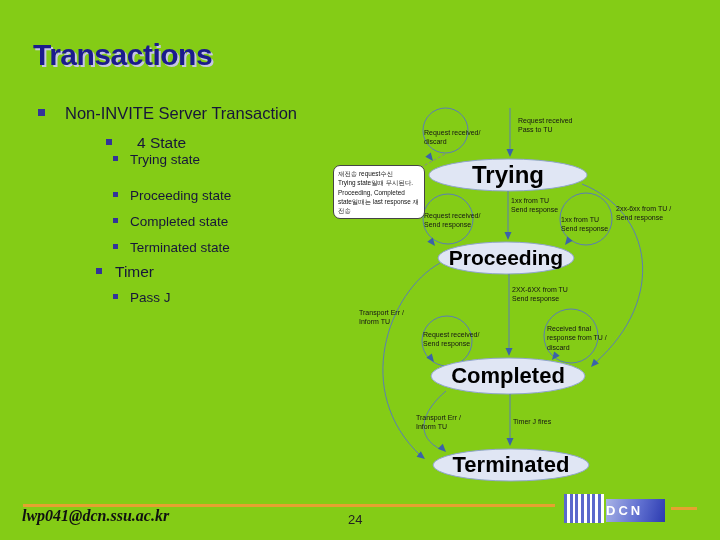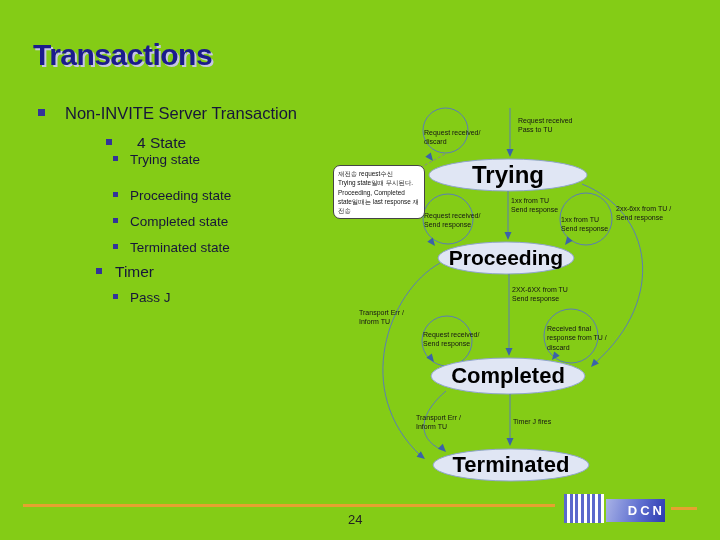--- a/index.html
+++ b/index.html
@@ -28,21 +28,21 @@
   
   .rule{position:absolute;left:23px;top:504px;width:532px;height:3px;background:#e5a230;}
   .rule-end{position:absolute;left:671px;top:507px;width:26px;height:3px;background:#e5a230;}
   .email{position:absolute;left:22px;top:507px;font-family:"Liberation Serif",serif;
          font-style:italic;font-weight:700;font-size:16px;color:#111;}
   .pagenum{position:absolute;left:348px;top:512px;font-size:13px;color:#222;}
   .stripes{position:absolute;left:564px;top:494px;width:40px;height:29px;
            background:repeating-linear-gradient(90deg,#5a68cc 0 3px,#ffffff 3px 5.7px);}
   .logobox{position:absolute;left:606px;top:499px;width:59px;height:23px;
            background:linear-gradient(105deg,#a9b3e6 0%,#5f6fd0 55%,#2b3ab0 100%);
-           display:flex;align-items:center;justify-content:flex-end;
+           display:flex;align-items:center;justify-content:flex-start;
            color:#fff;font-weight:700;font-size:13px;letter-spacing:3px;}
 </style>
 </head>
 <body>
 
 <div id="slide">
 
   <div class="title">Transactions</div>
 
   <div class="brow" style="left:38px;top:104px;">
@@ -153,20 +153,21 @@
   <div class="lbl" style="left:416px;top:413px;">Transport Err /
 Inform TU</div>
   <div class="lbl" style="left:513px;top:417px;">Timer J fires</div>
 
   <div class="note">재전송 request수신
 Trying state일때 무시된다.
 Proceeding, Completed
 state일때는 last response 재전송</div>
 
   <div class="rule"></div>
+  <div class="email">lwp041@dcn.ssu.ac.kr</div>
   <div class="pagenum">24</div>
   <div class="stripes"></div>
   <div class="logobox">
     <span>DCN</span>
   </div>
   <div class="rule-end"></div>
 
 </div>
 
 </body></html>

